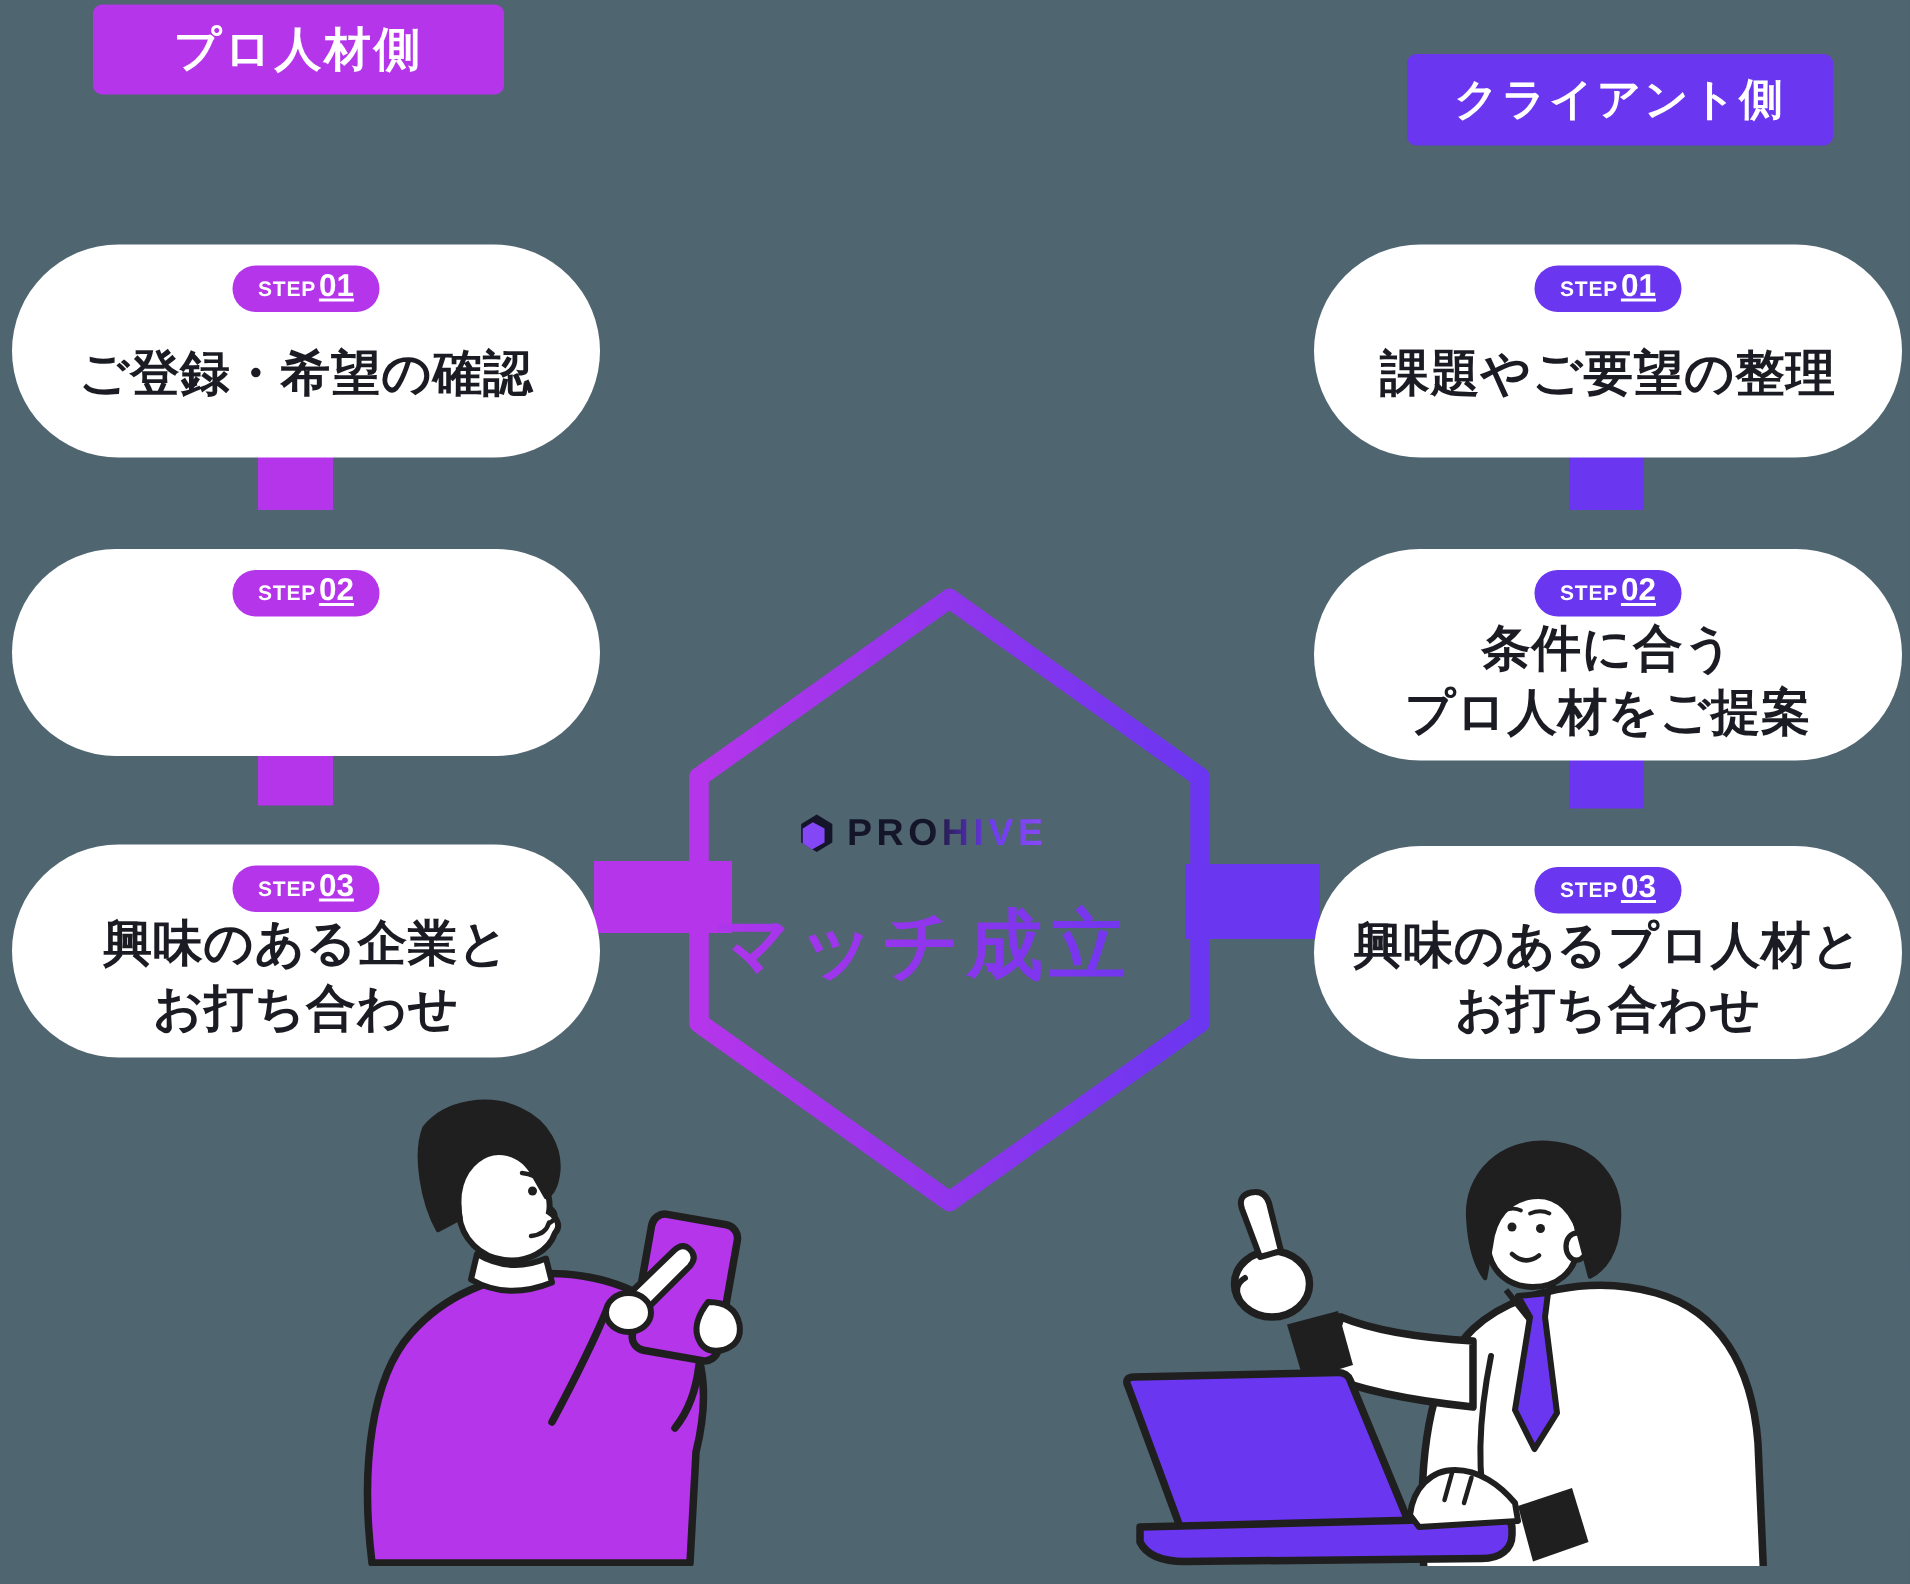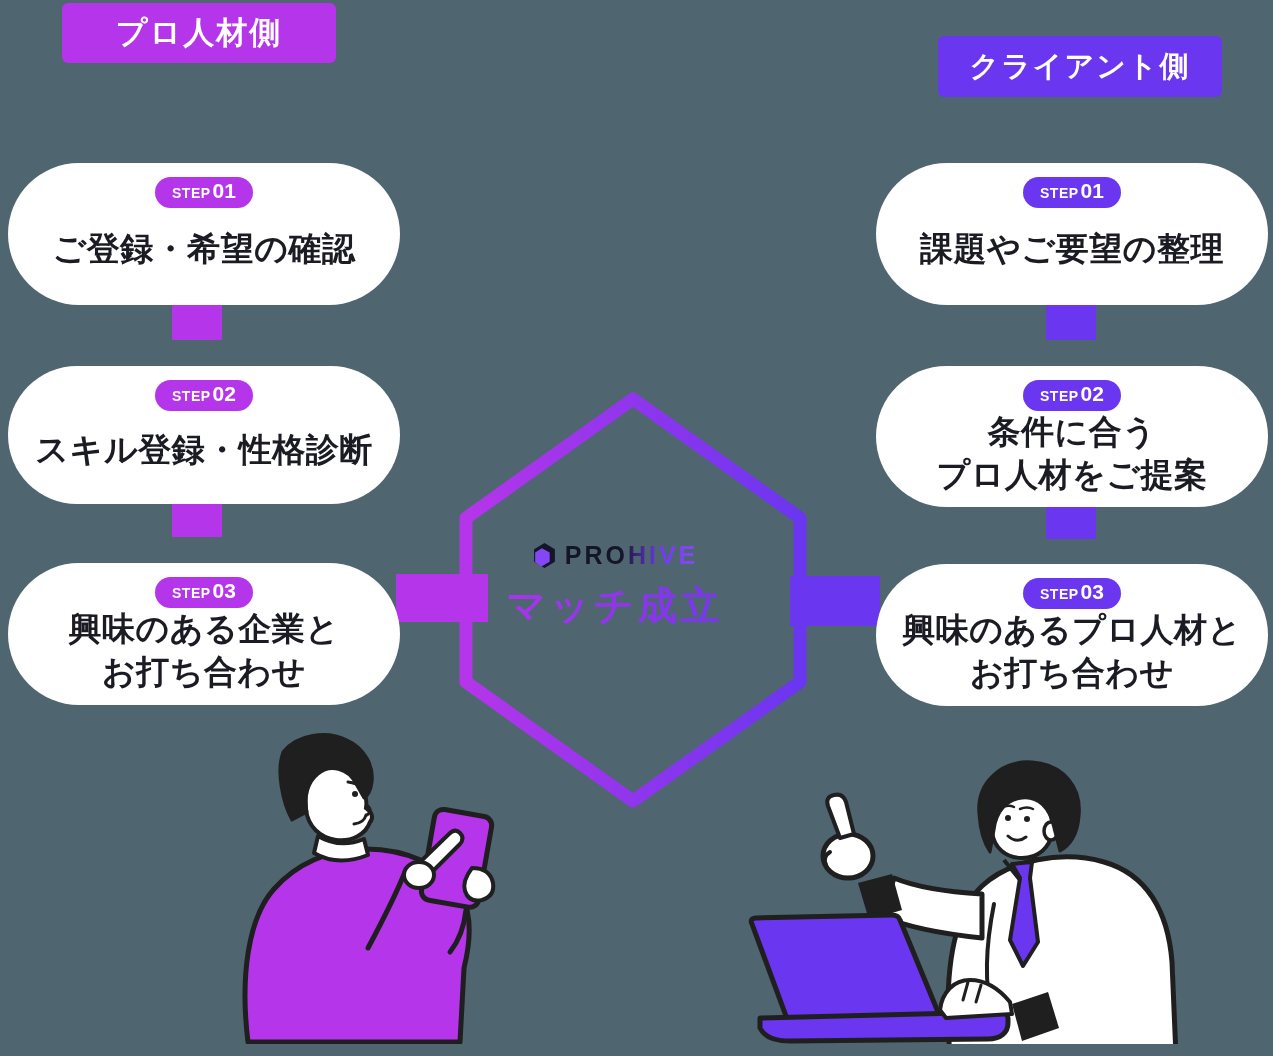--- a/index.html
+++ b/index.html
@@ -31,33 +31,33 @@
   .pill.l2 { left:8px;   top:333px; height:138px; }
   .pill.l3 { left:8px;   top:530px; height:142px; }
   .pill.r1 { left:876px; top:130px; height:142px; }
   .pill.r2 { left:876px; top:333px; height:141px; }
   .pill.r3 { left:876px; top:531px; height:142px; }
   .badge { margin-top:14px; display:flex; align-items:baseline; gap:2px; color:#fff;
     border-radius:999px; padding:2px 17px 5px; }
   .left-col .badge  { background:var(--left-accent); }
   .right-col .badge { background:var(--right-accent); }
   .badge-prefix { font-size:14px; font-weight:800; letter-spacing:.5px; }
-  .badge-num    { font-size:21px; font-weight:800; }
+  .badge-num    { font-size:21px; font-weight:800;text-decoration:underline; }
   .pill-body { flex:1; display:flex; flex-direction:column; align-items:center; justify-content:center; padding-bottom:14px; }
   .pill-line { font-size:33px; font-weight:800; color:#1B1B23; line-height:1.3; letter-spacing:.5px; white-space:nowrap; }
   .pill-line:empty { display:none; }
 
   
   .hex-svg { position:absolute; left:428px; top:391px; }
   .center-content { position:absolute; left:448px; top:541px; width:334px; text-align:center; }
   .logo-row { display:flex; align-items:center; justify-content:center; gap:8px; }
   .logo-text { font-size:25px; font-weight:800; letter-spacing:3px;
     background:linear-gradient(90deg,#15152A 0%,#15152A 42%,#6F3BF2 72%,#8A4AF6 100%);
     -webkit-background-clip:text; background-clip:text; color:transparent; }
-  .match-label { margin-top:9px; font-size:39px; font-weight:900; letter-spacing:4px; white-space:nowrap;
+  .match-label { margin-top:26px; font-size:51px; font-weight:900; letter-spacing:4px; white-space:nowrap;
     background:linear-gradient(90deg,var(--grad-from),var(--grad-to));
     -webkit-background-clip:text; background-clip:text; color:transparent; }
 
   .illus { position:absolute; }
   .illus.left-person  { left:222px; top:722px; }
   .illus.right-person { left:742px; top:752px; }
 </style>
 </head>
 <body>
 
@@ -81,24 +81,20 @@
       </span>
       <span class="pill-body">
         <span class="pill-line">ご登録・希望の確認</span>
 
       </span>
     </div>
     <div class="pill l2">
       <span class="badge">
         <span class="badge-prefix">STEP</span>
         <span class="badge-num">02</span>
-      </span>
-      <span class="pill-body">
-        <span class="pill-line">スキル登録・性格診断</span>
-
       </span>
     </div>
     <div class="pill l3">
       <span class="badge">
         <span class="badge-prefix">STEP</span>
         <span class="badge-num">03</span>
       </span>
       <span class="pill-body">
         <span class="pill-line">興味のある企業と</span>
         <span class="pill-line">お打ち合わせ</span>

